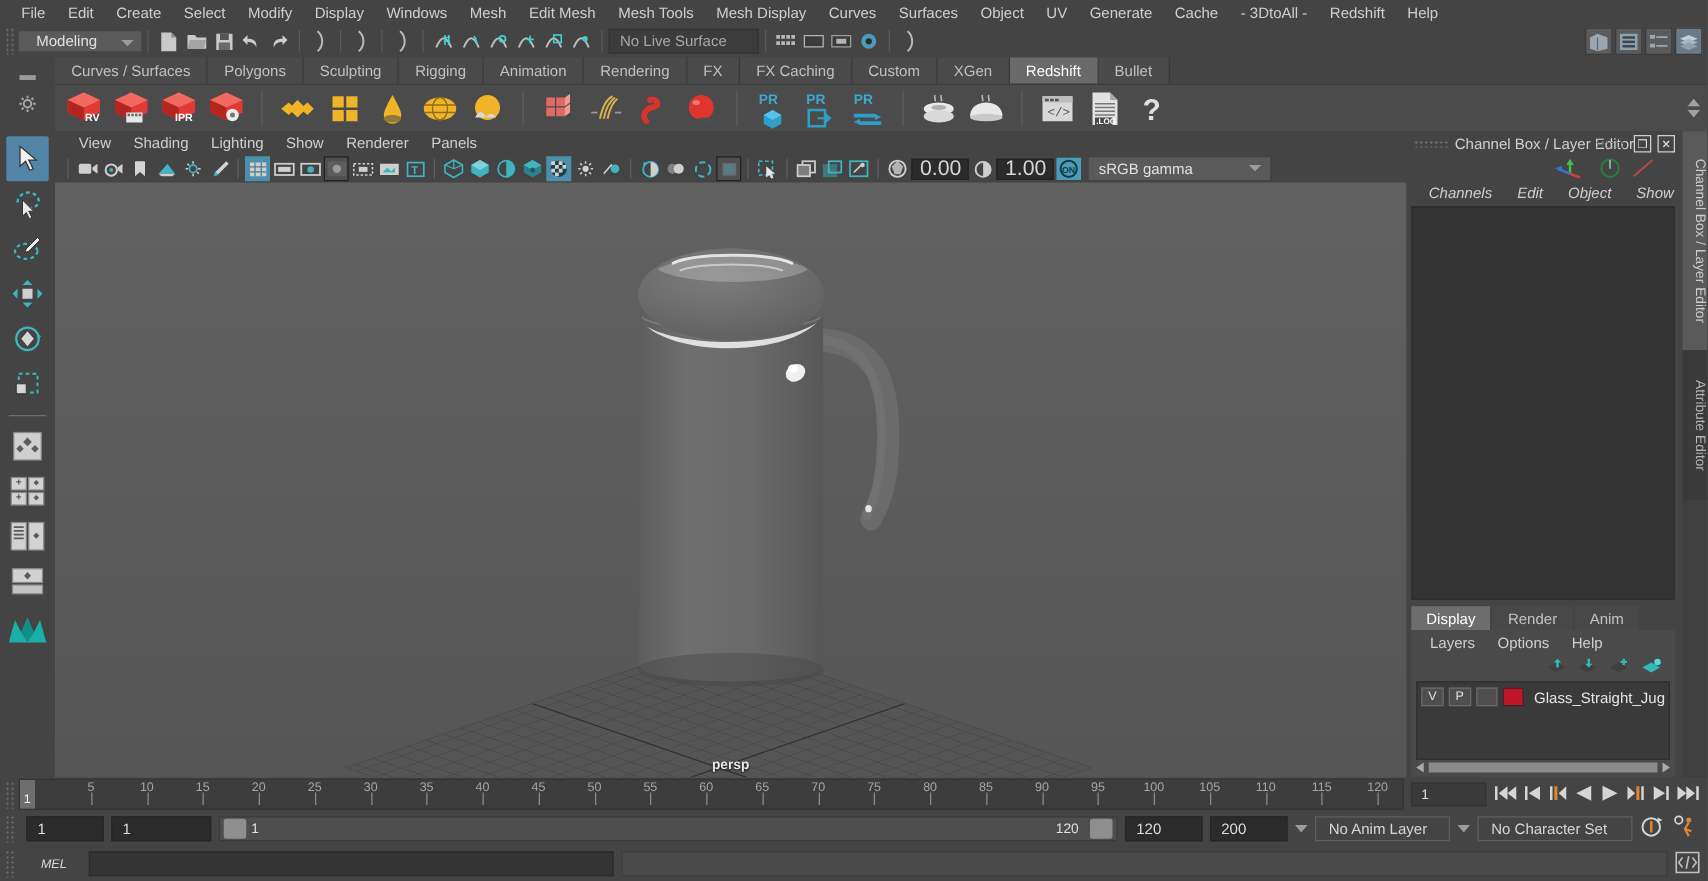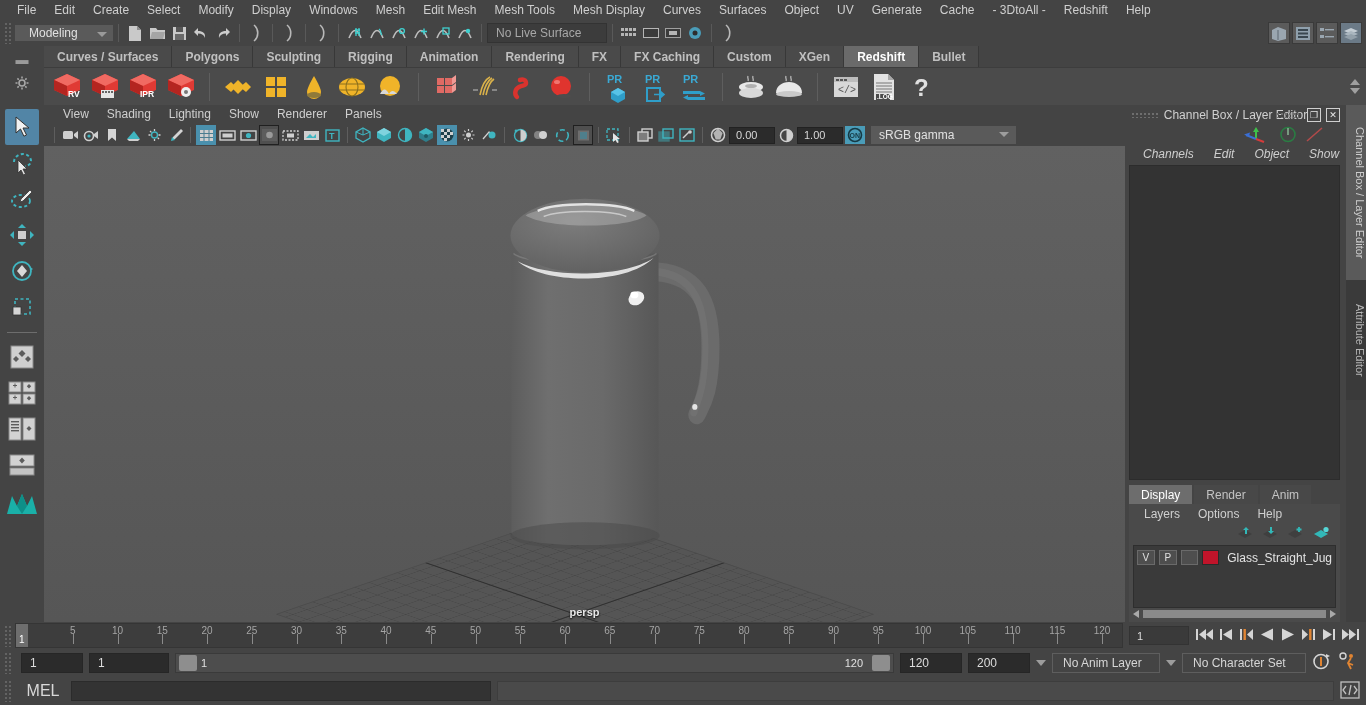--- a/index.html
+++ b/index.html
@@ -56,21 +56,21 @@
 
   
   .shelfwrap { background:#444; flex: 0 0 47px; display:flex; }
   .shelfleft { width: 44px; flex: 0 0 44px; background:#444; display:flex; flex-direction:column; align-items:center;}
   .shelfleft .eq { margin-top:6px; color:#9a9a9a; font-size:13px;}
   .shelfleft .gear { margin-top:9px; }
   .shelfmain { flex:1; display:flex; flex-direction:column; }
   .shelftabs { height: 21px; display: flex; background: #444; align-items: stretch; }
   .shelftab {
     padding: 0 13px; font-size: 12px; color: #c0c0c0; display:flex;align-items:center;
-    background: #4a4a4a; border-right: 1px solid #383838; white-space: nowrap; cursor: default; font-weight: bold;
+    background: #4a4a4a; border-right: 1px solid #383838; white-space: nowrap; cursor: default;
   }
   .shelftab.active { background: #6a6a6a; color: #fff; }
   .shelfbar {
     height: 38px; background: #4b4b4b; display: flex; align-items: center;
     padding-left: 6px; gap: 4px; border-top:1px solid #3d3d3d;
   }
   .shelfbar .sep { width:1px;height:28px;background:#5e5e5e;margin:0 7px;}
   .shelf-ico { width: 34px; height: 34px; display:flex;align-items:center;justify-content:center;}
   .shelf-scroll { width: 22px; display:flex;flex-direction:column;align-items:center;justify-content:center;gap:3px;margin-left:auto;}
   .tri-up {border-left:5px solid transparent;border-right:5px solid transparent;border-bottom:6px solid #a0a0a0;}
@@ -87,21 +87,21 @@
 
   
   .viewwrap { flex: 1; display: flex; flex-direction: column; min-width:0; background:#444;}
   .panelmenu { height: 19px; display:flex;align-items:center; background:#444; padding-left:10px;}
   .panelmenu .mi { padding: 0 9px; font-size:12px; color:#cfcfcf; line-height:19px;}
   .viewtoolbar { height: 22px; background:#444; display:flex;align-items:center;padding-left:6px;gap:1px;}
   .vt { width:20px;height:20px;display:flex;align-items:center;justify-content:center;}
   .vt.on { background:#4a90ad; }
   .vt.frame { border:1px solid #202020; background:#4f4f4f;}
   .vt-sep { width:1px;height:16px;background:#5e5e5e;margin:0 4px;}
-  .numfield { width:46px;height:17px;background:#2b2b2b;color:#d8d8d8;font-size:11px;display:flex;align-items:center;padding-left:6px;border:1px solid #222;}
+  .numfield { width:46px;height:17px;background:#2b2b2b;color:#d8d8d8;font-size:17px;display:flex;align-items:center;padding-left:6px;border:1px solid #222;}
   .gammasel { width:145px;height:18px;background:#5a5a5a;color:#e0e0e0;font-size:12px;display:flex;align-items:center;padding-left:8px;position:relative;margin-left:4px;}
   .gammasel .arrow{position:absolute;right:7px;top:6px;border-left:5px solid transparent;border-right:5px solid transparent;border-top:5px solid #9d9d9d;}
   .viewport { flex:1; position:relative; background: #5b5b5b; overflow:hidden; margin:0 0 0 0;}
   .vp-label { position:absolute; left:0; right:0; bottom:4px; text-align:center; color:#e8e8e8; font-size:11px; font-weight:bold; text-shadow:0 1px 2px #000;}
 
   
   .rightdock { width: 241px; flex:0 0 241px; background:#444; display:flex; }
   .rd-main { flex:1; display:flex; flex-direction:column; min-width:0;}
   .rd-title { height: 20px; display:flex;align-items:center;justify-content:center;position:relative;font-size:12px;color:#d0d0d0;}
   .rd-title .dots{position:absolute;left:6px;top:7px;width:28px;height:6px;background-image:radial-gradient(#6e6e6e 38%,transparent 39%);background-size:4px 4px;}
@@ -146,21 +146,21 @@
   .rangebar{height:28px;background:#444;display:flex;align-items:center;padding-left:4px;gap:6px;flex:0 0 28px;}
   .rfield{height:20px;background:#2b2b2b;color:#ddd;font-size:12px;display:flex;align-items:center;padding-left:8px;border:1px solid #262626;}
   .rangeslider{flex:1;height:20px;background:#4d4d4d;border:1px solid #3a3a3a;position:relative;display:flex;align-items:center;}
   .rs-handle{width:18px;height:16px;background:#8e8e8e;position:absolute;top:1px;border-radius:2px;}
   .rs-txt{position:absolute;font-size:11px;color:#e0e0e0;}
   .dd-arrow{border-left:5px solid transparent;border-right:5px solid transparent;border-top:6px solid #9d9d9d;}
   .ddbox{height:20px;border:1px solid #5e5e5e;display:flex;align-items:center;padding:0 10px;font-size:12px;color:#d6d6d6;}
 
   
   .cmdline{height:28px;background:#444;display:flex;align-items:center;padding-left:4px;flex:0 0 28px;gap:6px;}
-  .cmd-label{font-size:16px;color:#d8d8d8;width:44px;text-align:center;}
+  .cmd-label{font-size:10px;color:#d8d8d8;width:44px;text-align:center;font-style:italic;}
   .cmd-input{height:20px;background:#333;border:1px solid #2b2b2b;}
   .cmd-out{height:20px;background:#4a4a4a;border:1px solid #3d3d3d;flex:1;}
 
   
   .helpline{height:24px;background:#4d4d4d;display:flex;align-items:center;padding-left:4px;flex:0 0 24px;border-top:1px solid #3a3a3a;}
   .helptext{font-size:12px;color:#cfcfcf;margin-left:10px;}
 </style>
 </head>
 <body>
 

